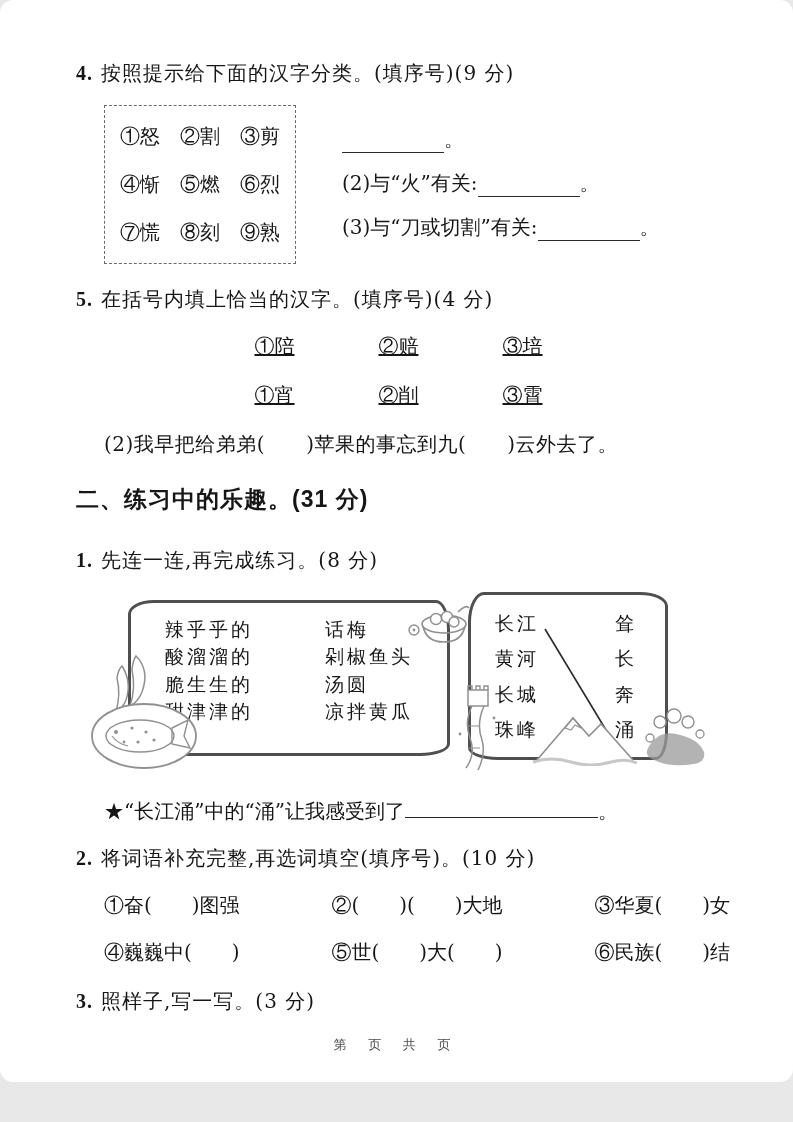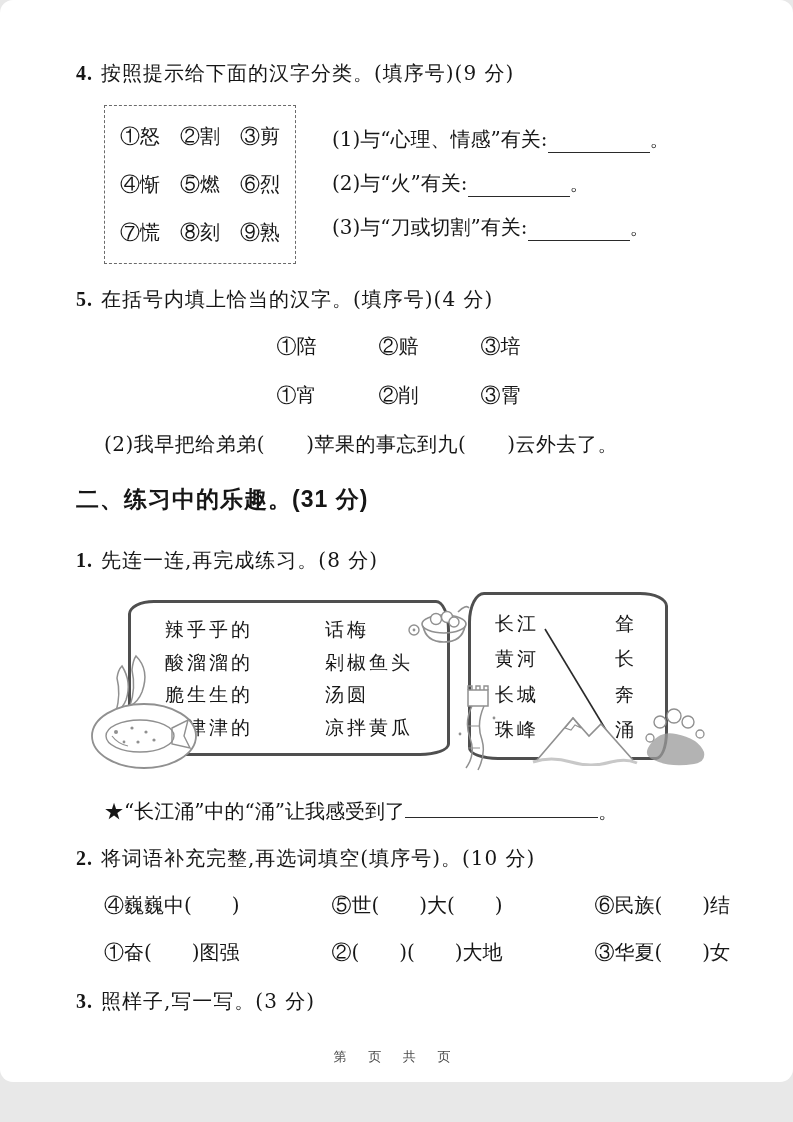--- a/index.html
+++ b/index.html
@@ -13,37 +13,37 @@
     color:#161616;
     overflow:hidden;
     border-radius:13px;
   }
   .content { padding:60px 58px 0 76px; }
 
   .q-heading { font-size:20px; margin-bottom:16px; letter-spacing:1px; }
   .q-num { font-weight:bold; font-family:"Liberation Serif", serif; margin-right:8px; }
 
   
-  .q4-body { display:flex; gap:36px; margin:18px 0 6px 28px; }
+  .q4-body { display:flex; gap:46px; margin:18px 0 6px 28px; }
   .char-box {
     border:1.6px dashed #6a6a6a;
     padding:17px 15px;
     display:grid;
     grid-template-columns:repeat(3, auto);
     column-gap:20px; row-gap:21px;
     font-size:20px;
     align-self:flex-start;
   }
   .q4-lines { padding-top:4px; font-size:20px; }
   .q4-line { display:flex; align-items:flex-end; height:44px; white-space:nowrap; }
   .blank { display:inline-block; border-bottom:1.4px solid #2a2a2a; height:22px; }
   .b100 { width:102px; } .b190 { width:193px; } .b62 { width:64px; } .b58 { width:60px; }
 
   
-  .options-row { display:flex; justify-content:center; gap:62px; font-size:20px; margin:20px 0 22px -14px; }
+  .options-row { display:flex; justify-content:center; gap:84px; font-size:20px; margin:20px 0 22px -14px;text-decoration:underline; }
   .sentence { font-size:20px; margin:22px 0 22px 28px; letter-spacing:0.5px; white-space:nowrap; }
 
   
   .section-heading {
     font-family:"Liberation Sans", sans-serif;
     font-weight:bold; font-size:23px;
     margin:26px 0 32px 0; letter-spacing:1px;
   }
 
   
@@ -51,42 +51,42 @@
   .sketch-box {
     position:absolute;
     border:3px solid #4f4f4f;
     background:#fff;
     display:flex; justify-content:space-between;
     font-size:19px;
   }
   .sketch-left {
     left:52px; top:10px; width:322px; height:156px;
     border-radius:26px 14px 30px 10px / 14px 30px 12px 28px;
-    padding:14px 34px 12px 34px;
+    padding:14px 34px 28px 34px;
   }
   .sketch-right {
     left:392px; top:2px; width:200px; height:168px;
     border-radius:16px 28px 12px 30px / 30px 14px 28px 12px;
     padding:16px 28px 14px 24px;
   }
   .match-col { display:flex; flex-direction:column; justify-content:space-between; }
   .match-col span { letter-spacing:3px; white-space:nowrap; }
   .conn-svg { position:absolute; left:0; top:0; pointer-events:none; }
   .doodle { position:absolute; pointer-events:none; }
 
   .star-line { font-size:20px; margin:24px 0 0 28px; white-space:nowrap; }
 
   
   .fill-row { display:flex; justify-content:space-between; font-size:20px; margin:20px 0 0 28px; width:626px; white-space:nowrap; }
 
   
   .example { font-size:20px; margin:20px 0 0 28px; letter-spacing:0.5px; }
 
   .footer {
-    position:absolute; left:0; bottom:16px; width:100%;
+    position:absolute; left:0; bottom:28px; width:100%;
     text-align:center; font-size:13px; color:#4c4c4c;
     font-family:"Liberation Sans", sans-serif;
     letter-spacing:9px;
   }
 </style>
 </head>
 <body>
 
 <div class="page">
   <div class="content">
@@ -101,21 +101,20 @@
         <span>③剪</span>
         <span>④惭</span>
         <span>⑤燃</span>
         <span>⑥烈</span>
         <span>⑦慌</span>
         <span>⑧刻</span>
         <span>⑨熟</span>
       </div>
       <div class="q4-lines">
         <div class="q4-line">
-          <span>(1)与“心理、情感”有关:</span>
             <span class="blank b100"></span>
             <span>。</span>
         </div>
         <div class="q4-line">
           <span>(2)与“火”有关:</span>
             <span class="blank b100"></span>
             <span>。</span>
         </div>
         <div class="q4-line">
           <span>(3)与“刀或切割”有关:</span>
@@ -240,29 +239,29 @@
     </div>
 
     <div class="star-line">
       <span>★“长江涌”中的“涌”让我感受到了</span><span class="blank b190"></span><span>。</span>
     </div>
 
     <div class="q-heading" style="margin-top:20px;">
       <span class="q-num">2.</span><span>将词语补充完整,再选词填空(填序号)。(10 分)</span>
     </div>
     <div class="fill-row">
+      <span>①奋(　　)图强</span>
+      <span>②(　　)(　　)大地</span>
+      <span>③华夏(　　)女</span>
+    </div>
+    <div class="fill-row">
       <span>④巍巍中(　　)</span>
       <span>⑤世(　　)大(　　)</span>
       <span>⑥民族(　　)结</span>
     </div>
-    <div class="fill-row">
-      <span>①奋(　　)图强</span>
-      <span>②(　　)(　　)大地</span>
-      <span>③华夏(　　)女</span>
-    </div>
 
     <div class="q-heading" style="margin-top:22px;">
       <span class="q-num">3.</span><span>照样子,写一写。(3 分)</span>
     </div>
     <div class="example">
       
     </div>
 
   </div>
 

